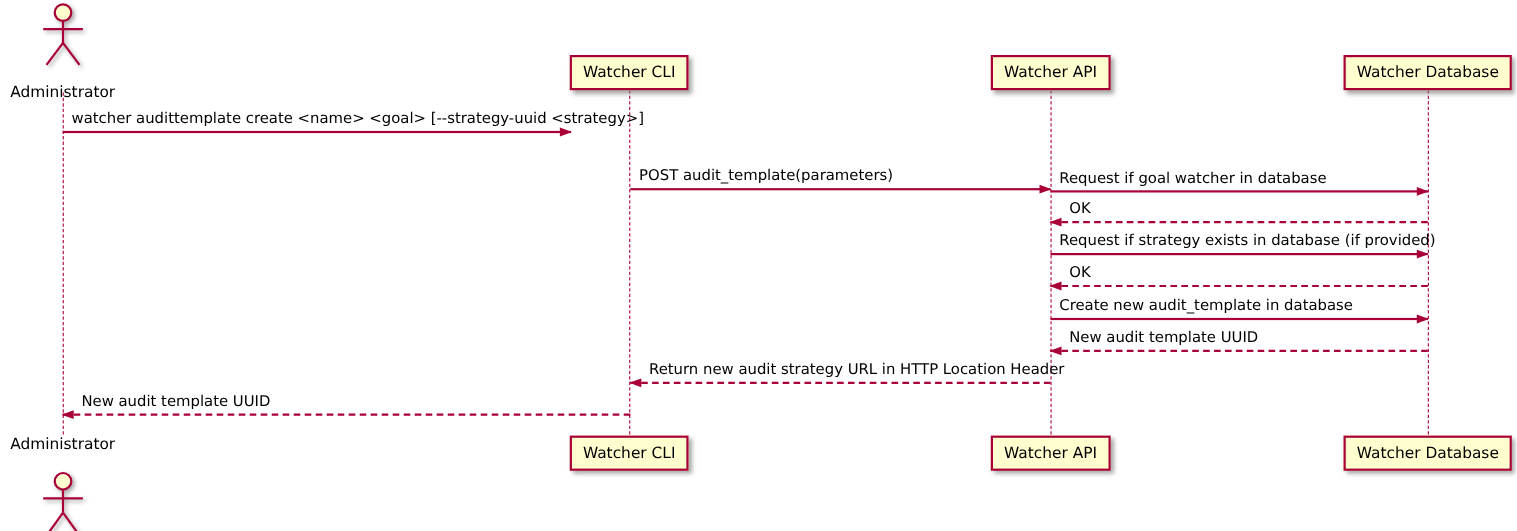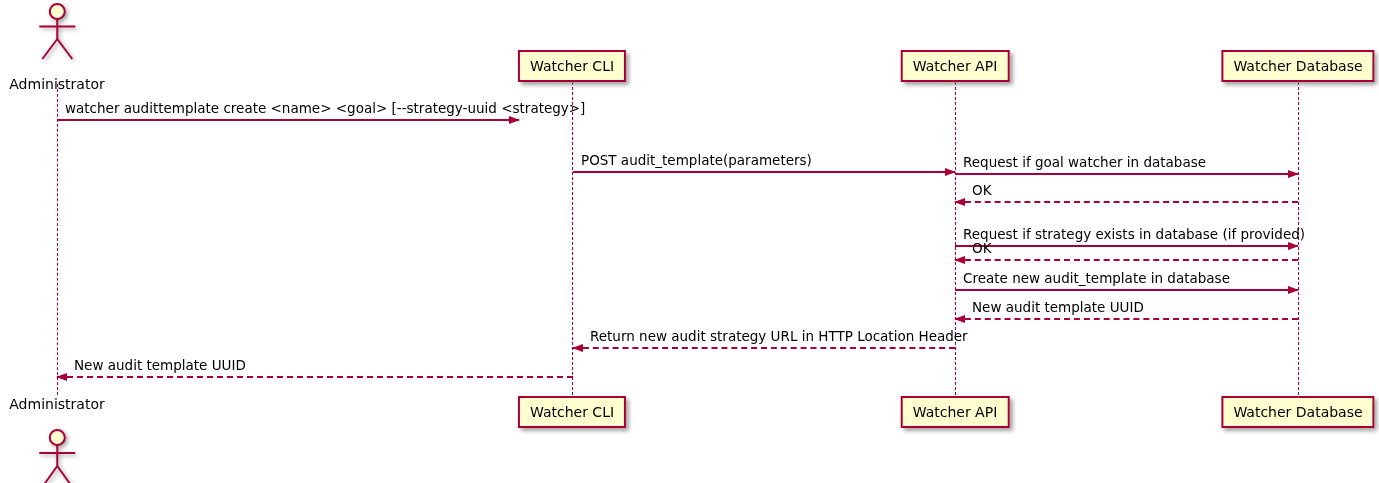--- a/index.html
+++ b/index.html
@@ -95,21 +95,21 @@
       </div>
   </div>
 
   <div class="msg left dashed" style="left:955px;top:182px;width:343px;">
     <div class="msg-label">OK</div>
     <div class="msg-line">
         <span class="head"></span>
       </div>
   </div>
 
-  <div class="msg right solid" style="left:955px;top:211px;width:343px;margin-top:15px;">
+  <div class="msg right solid" style="left:955px;top:211px;width:343px;">
     <div class="msg-label">Request if strategy exists in database (if provided)</div>
     <div class="msg-line">
         <span class="head"></span>
       </div>
   </div>
 
   <div class="msg left dashed" style="left:955px;top:240px;width:343px;">
     <div class="msg-label">OK</div>
     <div class="msg-line">
         <span class="head"></span>

